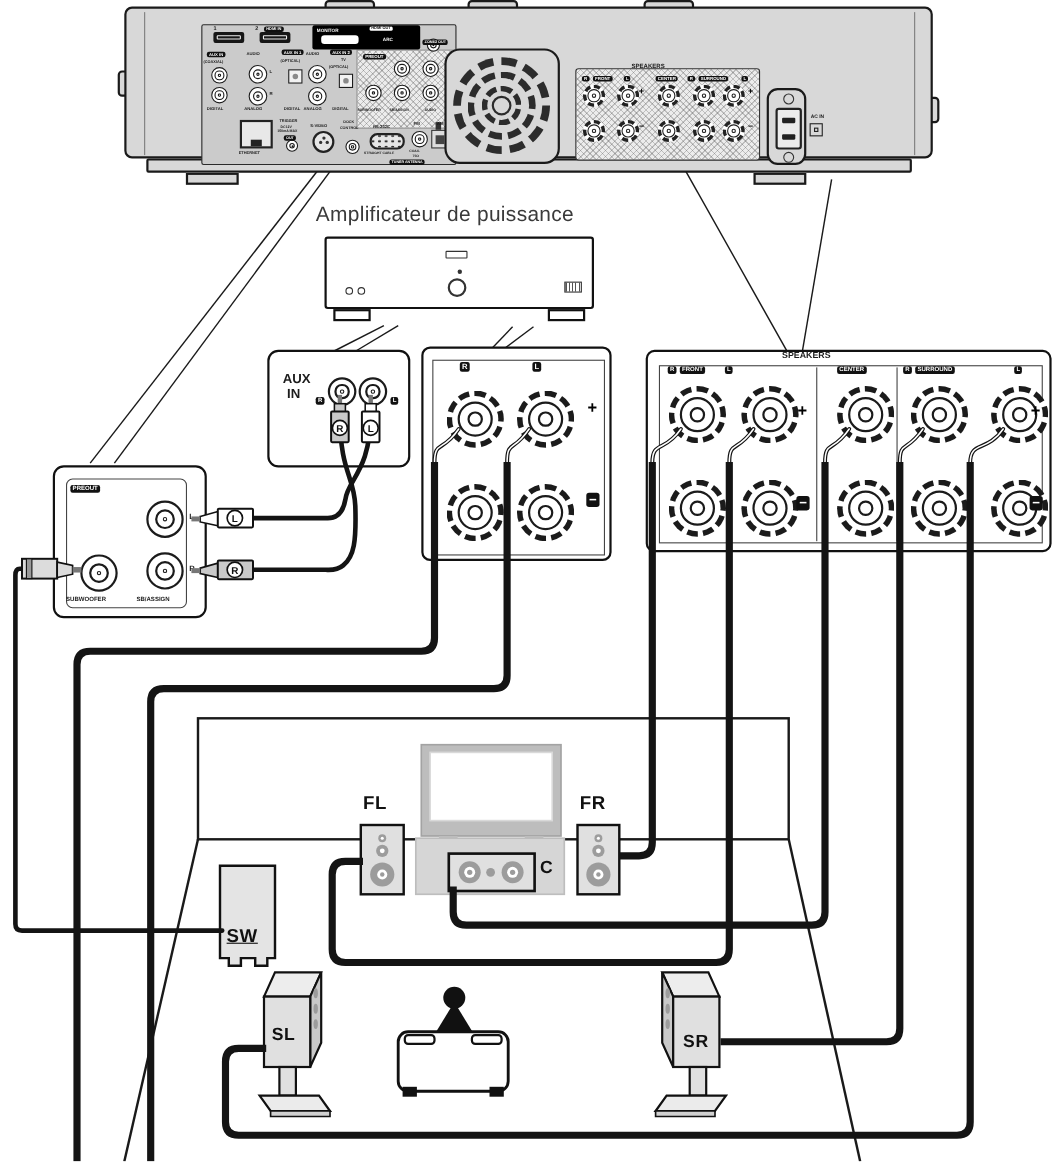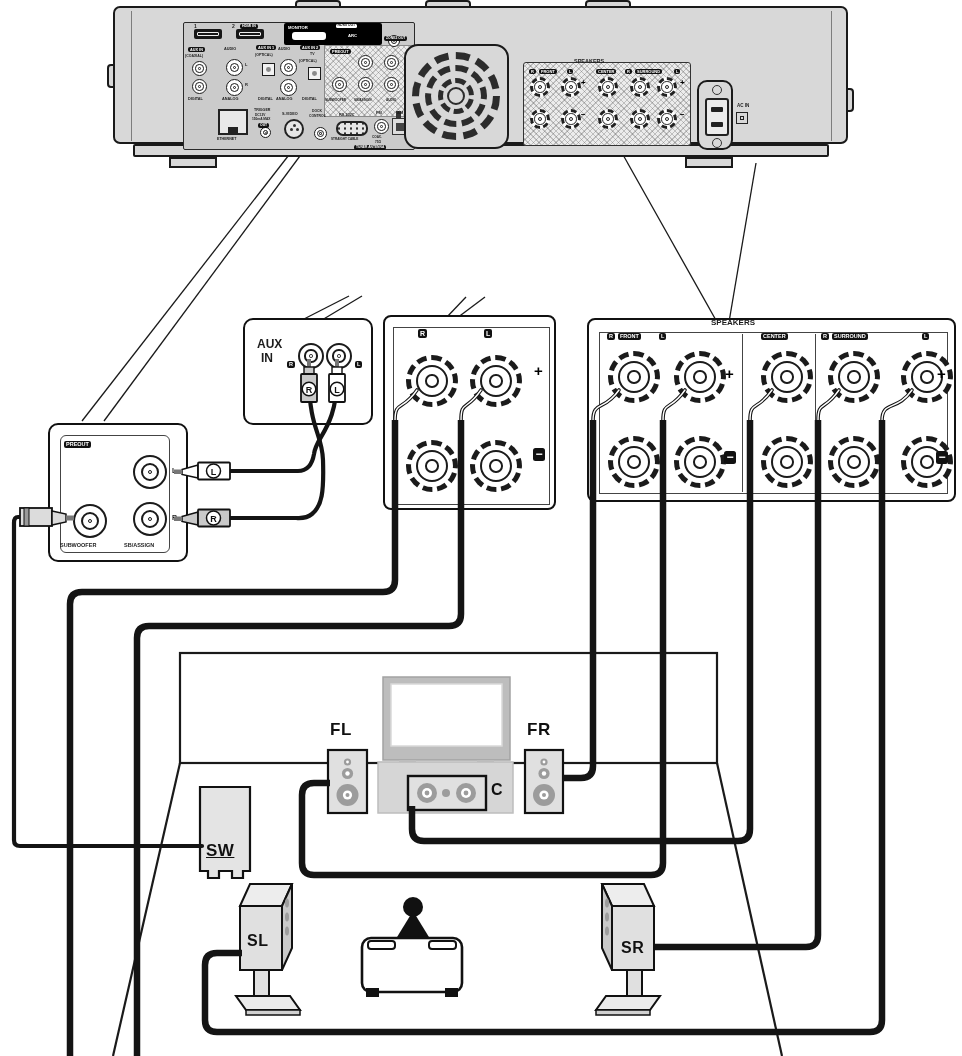--- a/index.html
+++ b/index.html
@@ -293,20 +293,33 @@
           <div class="abs" style="left:4px;top:22px;width:12px;height:5px;background:#222;border-radius:1px;"></div>
         </div>
       </div>
       <span class="lbl" style="left:40px;top:24px;font-size:4.5px;">AC IN</span>
       <div class="abs" style="left:39px;top:32px;width:12px;height:12px;border:1.6px solid #222;">
         <div class="abs" style="left:2.5px;top:2.5px;width:4px;height:4px;border:1.2px solid #222;"></div>
       </div>
     </div>
   </div>
 
+  <div class="abs" style="left:287px;top:186px;width:280px;height:112px;z-index:2;">
+    <div class="lbl ttl" style="left:0;top:0;font-size:19px;">Amplificateur de puissance</div>
+    <div class="abs" style="left:8px;top:29px;width:245px;height:66px;background:#fff;border:2.2px solid #111;border-radius:3px;">
+      <div class="oc" style="left:17px;top:44px;width:7px;height:7px;"></div>
+      <div class="oc" style="left:28px;top:44px;width:7px;height:7px;"></div>
+      <div class="abs" style="left:108px;top:11px;width:20px;height:7px;border:1.6px solid #333;border-radius:1px;"></div>
+      <div class="abs" style="left:119px;top:28px;width:4px;height:4px;background:#333;border-radius:50%;"></div>
+      <div class="oc" style="left:110px;top:36px;width:17px;height:17px;border-width:2px;"></div>
+      <div class="abs" style="left:216px;top:39px;width:16px;height:10px;border:1.5px solid #333;background:repeating-linear-gradient(90deg,#555 0 1px,transparent 1px 3px);"></div>
+    </div>
+    <div class="abs" style="left:16px;top:95px;width:34px;height:11px;background:#fff;border:2px solid #111;"></div>
+    <div class="abs" style="left:211px;top:95px;width:34px;height:11px;background:#fff;border:2px solid #111;"></div>
+  </div>
 
   <div class="whitebox" style="left:243px;top:318px;width:130px;height:107px;border-radius:10px;z-index:2;">
     <div class="abs">
         <div class="jack bj" style="left: 53px; top: 23px; width: 26px; height: 26px;"></div>
         <div class="jack bj" style="left: 81px; top: 23px; width: 26px; height: 26px;"></div>
       </div>
     <div class="abs">
         <span class="lbl" style="left: 12px; top: 18px; font-size: 12px;">AUX</span>
         <span class="lbl" style="left: 16px; top: 32px; font-size: 12px;">IN</span>
         <span class="lbl b" style="left: 42px; top: 41px; font-size: 5.5px;">R</span>

